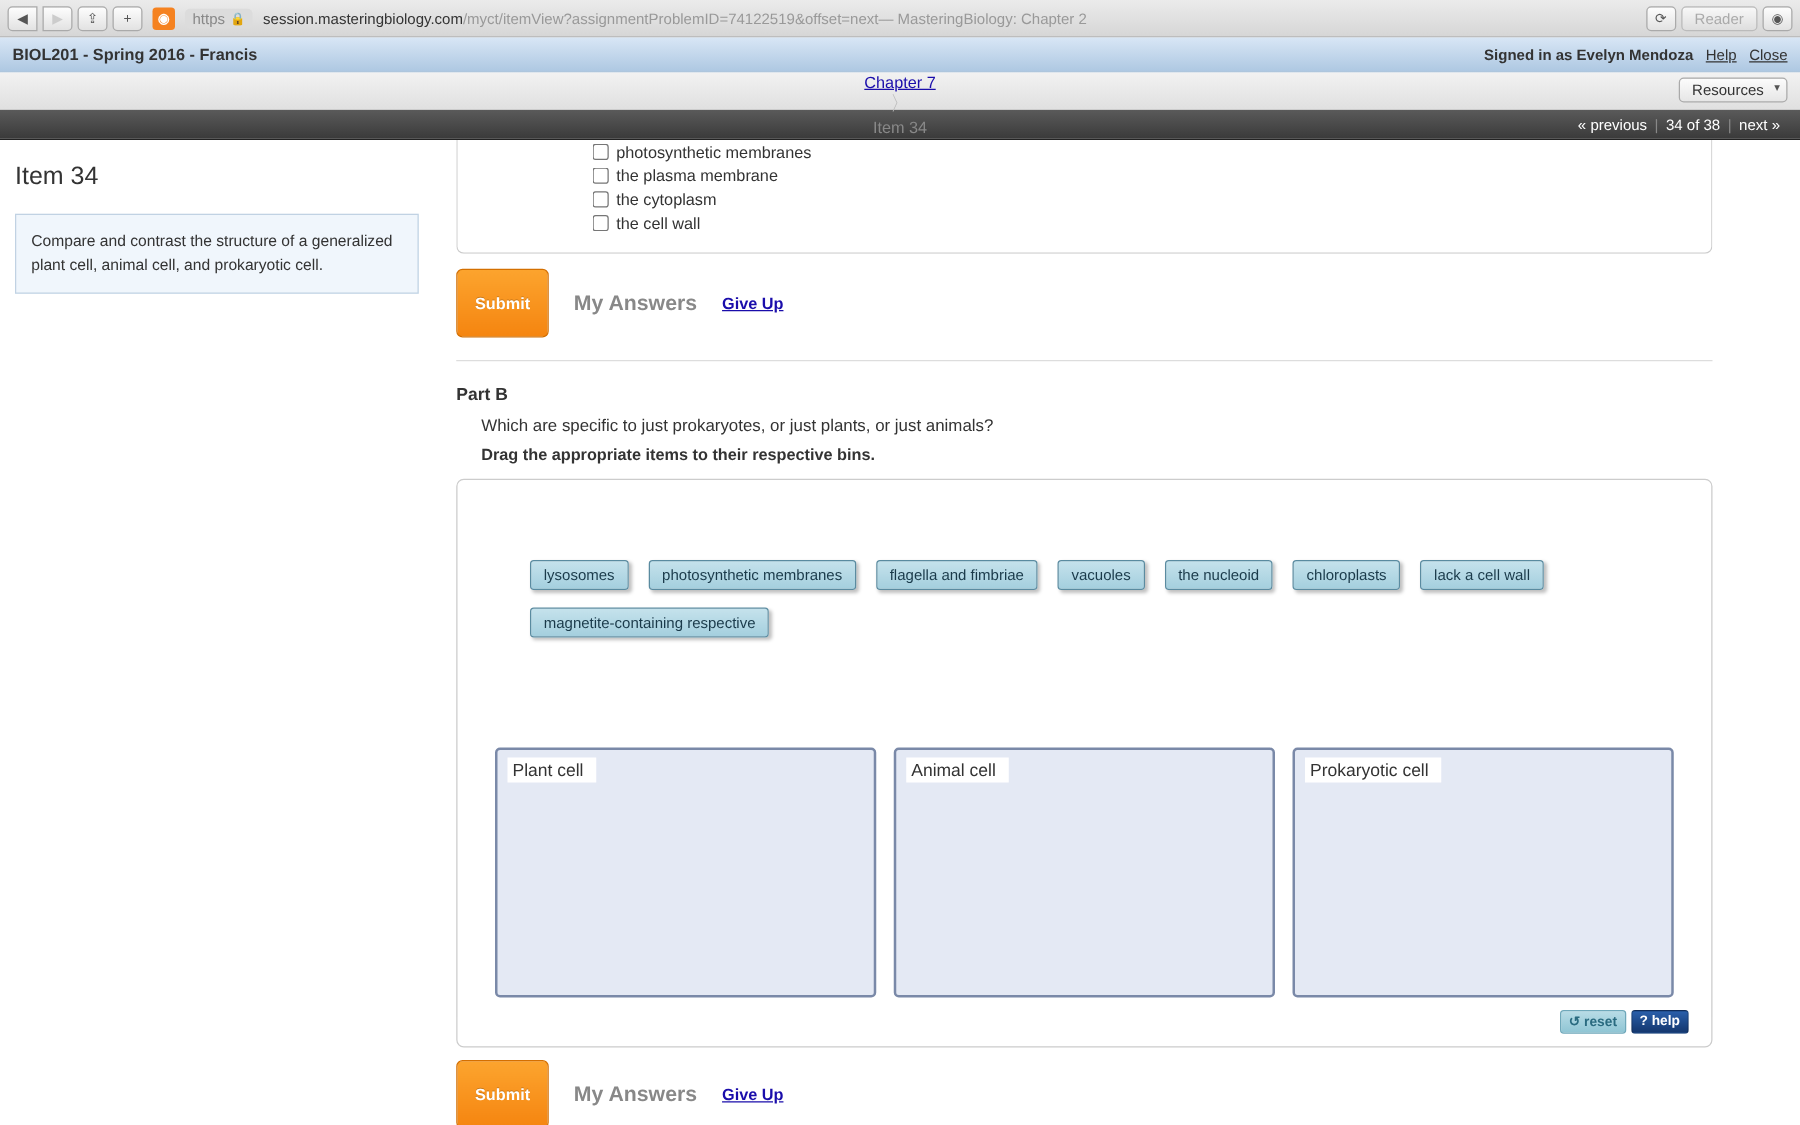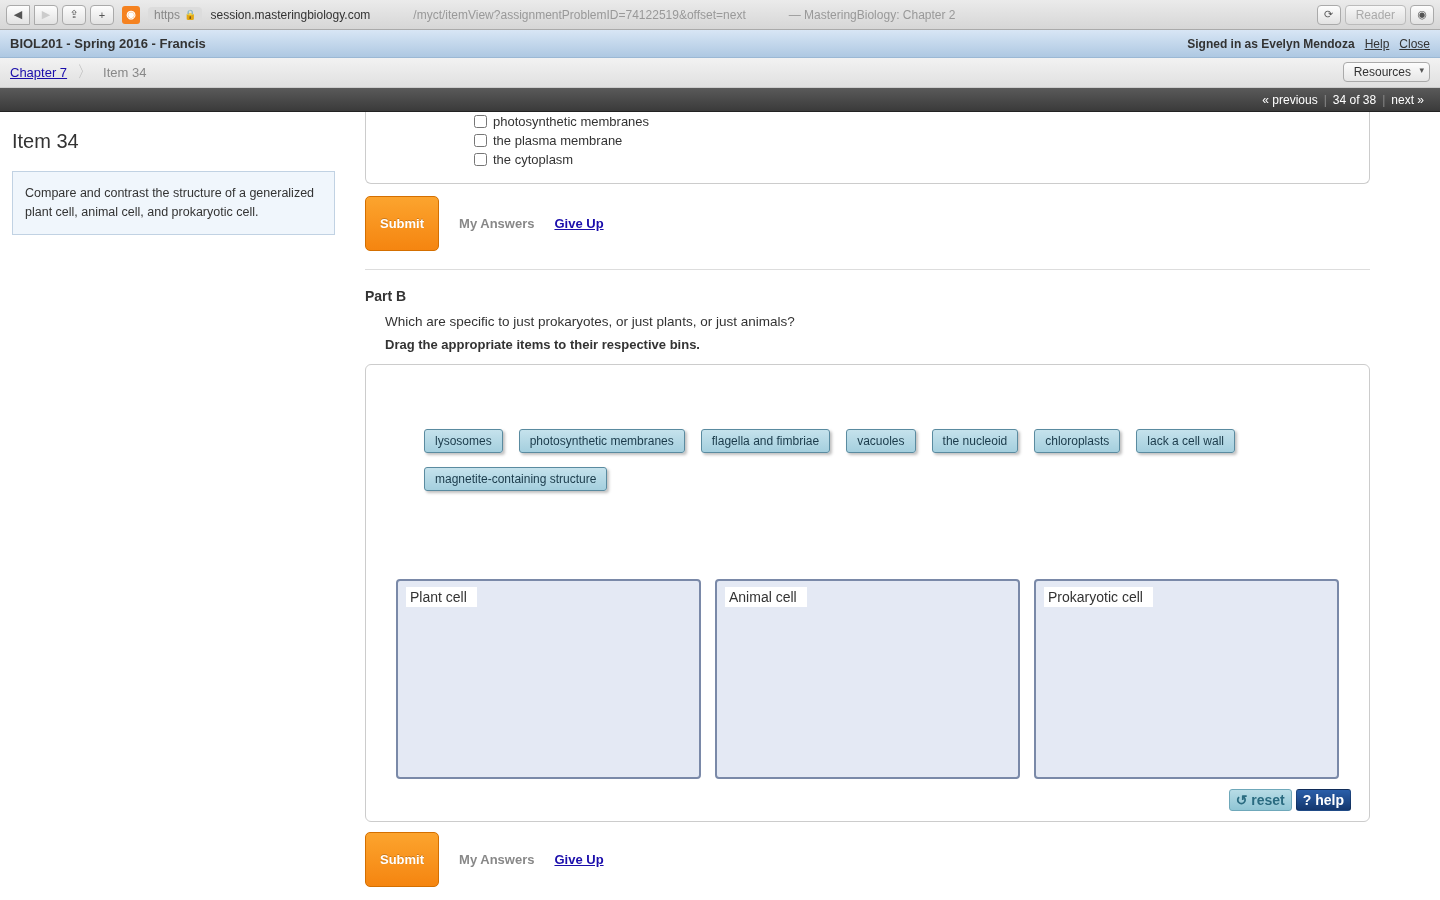--- a/index.html
+++ b/index.html
@@ -5,33 +5,33 @@
 * { margin: 0; padding: 0; box-sizing: border-box; }
 body { font-family: Arial, Helvetica, sans-serif; font-size: 13px; color: #333; background: #fff; }
 
 
 .browser-chrome { background: linear-gradient(to bottom, #ebebeb, #d6d6d6); border-bottom: 1px solid #aaa; height: 30px; display: flex; align-items: center; padding: 0 6px; gap: 4px; }
 .nav-btn { width: 24px; height: 20px; background: linear-gradient(to bottom,#fdfdfd,#e2e2e2); border: 1px solid #aaa; border-radius: 4px; display:flex; align-items:center; justify-content:center; font-size:11px; color:#555; cursor:pointer; }
 .nav-btn.grouped-left { border-radius: 4px 0 0 4px; border-right: 0.5px solid #aaa;}
 .nav-btn.grouped-right { border-radius: 0 4px 4px 0; }
 .favicon { width:18px; height:18px; background:#f58220; border-radius:3px; display:inline-flex; align-items:center; justify-content:center; color:#fff; font-size:11px; font-weight:bold; margin:0 4px;}
 .url-pill { display:flex; align-items:center; background:#dcdcdc; border-radius:4px; padding:1px 6px; font-size:12px; color:#888; gap:4px;}
-.url-bar { flex:1; display:flex; align-items:center; font-size:12px; color:#666; padding:0 4px; overflow:hidden; white-space:nowrap;gap:43px; }
+.url-bar { flex:1; display:flex; align-items:center; font-size:12px; color:#666; padding:0 4px; overflow:hidden; white-space:nowrap; }
 .url-domain { color:#333; }
 .url-path { color:#999; }
 .reader-btn { padding:2px 10px; border:1px solid #bbb; border-radius:4px; background:linear-gradient(to bottom,#f8f8f8,#dedede); color:#aaa; font-size:12px; }
 
 
 .course-header { background: linear-gradient(to bottom, #d8e6f5, #aec8e2); height: 28px; display:flex; align-items:center; padding: 0 10px; border-bottom:1px solid #9bb8d4; font-size:13px; }
 .course-title { font-weight:bold; color:#333; flex:1; }
 .user-info { color:#333; font-size:12px; font-weight:bold; }
 .hdr-link { color:#333; font-size:12px; text-decoration:underline; margin-left:10px; cursor:pointer; }
 
 
-.breadcrumb-bar { background: linear-gradient(to bottom,#f2f2f2,#e0e0e0); height: 30px; display:flex; align-items:center; padding:0 10px; border-bottom:1px solid #ccc; position:relative; }
+.breadcrumb-bar { background: linear-gradient(to bottom,#f2f2f2,#e0e0e0); height: 30px; display:flex; align-items:center; padding:0 10px; border-bottom:1px solid #ccc; position:relative;flex-direction:column; }
 .crumb-link { color:#1a0dab; text-decoration:underline; font-size:13px; cursor:pointer; }
 .crumb-sep { margin:0 10px; color:#bbb; font-size:16px;}
 .crumb-cur { color:#888; }
 .resources-btn { position:absolute; right:10px; top:4px; background:linear-gradient(to bottom,#fcfcfc,#e6e6e6); border:1px solid #aaa; border-radius:4px; padding:2px 18px 2px 10px; font-size:12px; cursor:pointer; }
 .resources-btn:after { content:"▾"; position:absolute; right:5px; font-size:9px; color:#555;}
 
 
 .progress-bar { background: linear-gradient(to bottom,#5a5a5a,#3a3a3a); height: 24px; display:flex; align-items:center; justify-content:flex-end; color:#fff; font-size:12px; padding:0 10px; border-bottom:1px solid #222;}
 .prog-link { color:#fff; cursor:pointer; padding:0 6px;text-align:center;}
 .prog-sep { color:#888;}
@@ -44,38 +44,38 @@
 
 .content { flex:1; padding: 0 70px 30px 20px; }
 
 
 .answer-box { border:1px solid #ccc; border-radius:0 0 6px 6px; padding: 0 18px 14px 18px; margin-bottom:12px; border-top:none; }
 .check-row { display:flex; align-items:center; gap:6px; padding:2px 0 2px 90px; font-size:13px; color:#333;}
 .check-row input { cursor:pointer; }
 
 .action-row { display:flex; align-items:center; gap:20px; margin-top:2px; }
 .submit-btn { background: linear-gradient(to bottom,#fca42e,#f58510); border:1px solid #d46f00; color:#fff; font-weight:bold; font-size:13px; padding:19px 14px; border-radius:5px; cursor:pointer; text-shadow:0 -1px 0 rgba(0,0,0,0.2);}
-.my-answers { color:#888; font-weight:bold; font-size:13px; }
+.my-answers { color:#888; font-weight:bold; font-size:17px; }
 .give-up { color:#1a0dab; font-weight:bold; text-decoration:underline; font-size:13px; cursor:pointer; }
 
 hr.divider { border:none; border-top:1px solid #ddd; margin:18px 0; }
 
 .part-title { font-weight:bold; font-size:14px; margin-bottom:10px; }
 .question-text { font-size:13.5px; margin:8px 0 8px 20px; }
 .instruction { font-weight:bold; font-size:13px; margin:4px 0 12px 20px; }
 
 
 .dd-frame { border:1px solid #ccc; border-radius:6px; padding: 28px 18px 10px 18px; background:#fff; position:relative;}
 .chips-area { display:flex; flex-wrap:wrap; justify-content:flex-start; gap:14px 16px; padding: 36px 40px 24px 40px; }
 .chip { background: linear-gradient(to bottom,#c5e2ec,#a4cfde); border:1px solid #5a8ba0; border-radius:3px; padding:4px 10px; font-size:12px; color:#1a3a4a; cursor:grab; box-shadow: 2px 2px 3px rgba(0,0,0,0.25); white-space:nowrap;}
 .bins-row { display:flex; gap:14px; margin: 20px 12px 10px 12px; }
 .bin { flex:1; height:200px; border:2px solid #7a89a8; border-radius:4px; background:#e4e9f4; position:relative;margin-top:44px;}
 .bin-label { position:absolute; top:6px; left:8px; background:#fff; padding:2px 10px 2px 4px; font-size:14px; color:#333; }
 .dd-footer { display:flex; justify-content:flex-end; gap:4px; margin-top:6px; }
-.mini-btn { font-size:14px; font-weight:bold; color:#fff; padding:2px 6px; border-radius:3px; border:1px solid rgba(0,0,0,0.2); cursor:pointer;}
+.mini-btn { font-size:11px; font-weight:bold; color:#fff; padding:2px 6px; border-radius:3px; border:1px solid rgba(0,0,0,0.2); cursor:pointer;}
 .reset-btn { background: linear-gradient(to bottom,#b8dce6,#8fc5d4); color:#2a6b80; text-shadow:none; border-color:#6fa8ba;}
 .reset-btn:before { content:"↺ "; }
 .help-btn { background: linear-gradient(to bottom,#2a5faa,#14376e); }
 .help-btn:before { content:"? "; }
 
 
 .bottom-row { display:flex; justify-content:flex-end; align-items:center; gap:24px; margin-top:22px; }
 .feedback-link { color:#1a3f8a; font-size:14px; cursor:pointer; }
 .continue-btn { background: linear-gradient(to bottom,#1e4a8e,#0e2e5e); color:#fff; font-size:16px; padding:6px 18px; border-radius:5px; border:1px solid #0a2244; cursor:pointer; font-weight:normal;}
 </style>
@@ -140,20 +140,24 @@
           <span>photosynthetic membranes</span>
         </div>
       <div class="check-row">
           <input type="checkbox" style="">
           <span>the plasma membrane</span>
         </div>
       <div class="check-row">
           <input type="checkbox" style="">
           <span>the cytoplasm</span>
         </div>
+      <div class="check-row">
+          <input type="checkbox" style="">
+          <span>the cell wall</span>
+        </div>
     </div>
     <div class="action-row">
       <button class="submit-btn">Submit</button>
       <span class="my-answers">My Answers</span>
       <span class="give-up">Give Up</span>
     </div>
 
     <hr class="divider">
 
     <div class="part-title">Part B</div>
@@ -162,21 +166,21 @@
 
     <div class="dd-frame">
       <div class="chips-area">
         <div class="chip">lysosomes</div>
         <div class="chip">photosynthetic membranes</div>
         <div class="chip">flagella and fimbriae</div>
         <div class="chip">vacuoles</div>
         <div class="chip">the nucleoid</div>
         <div class="chip">chloroplasts</div>
         <div class="chip">lack a cell wall</div>
-        <div class="chip">magnetite-containing structure</div>
+        <div class="chip">magnetite-containing respective</div>
       </div>
 
       <div class="bins-row">
         <div class="bin">
             <div class="bin-label">Plant cell</div>
           </div>
         <div class="bin">
             <div class="bin-label">Animal cell</div>
           </div>
         <div class="bin">

